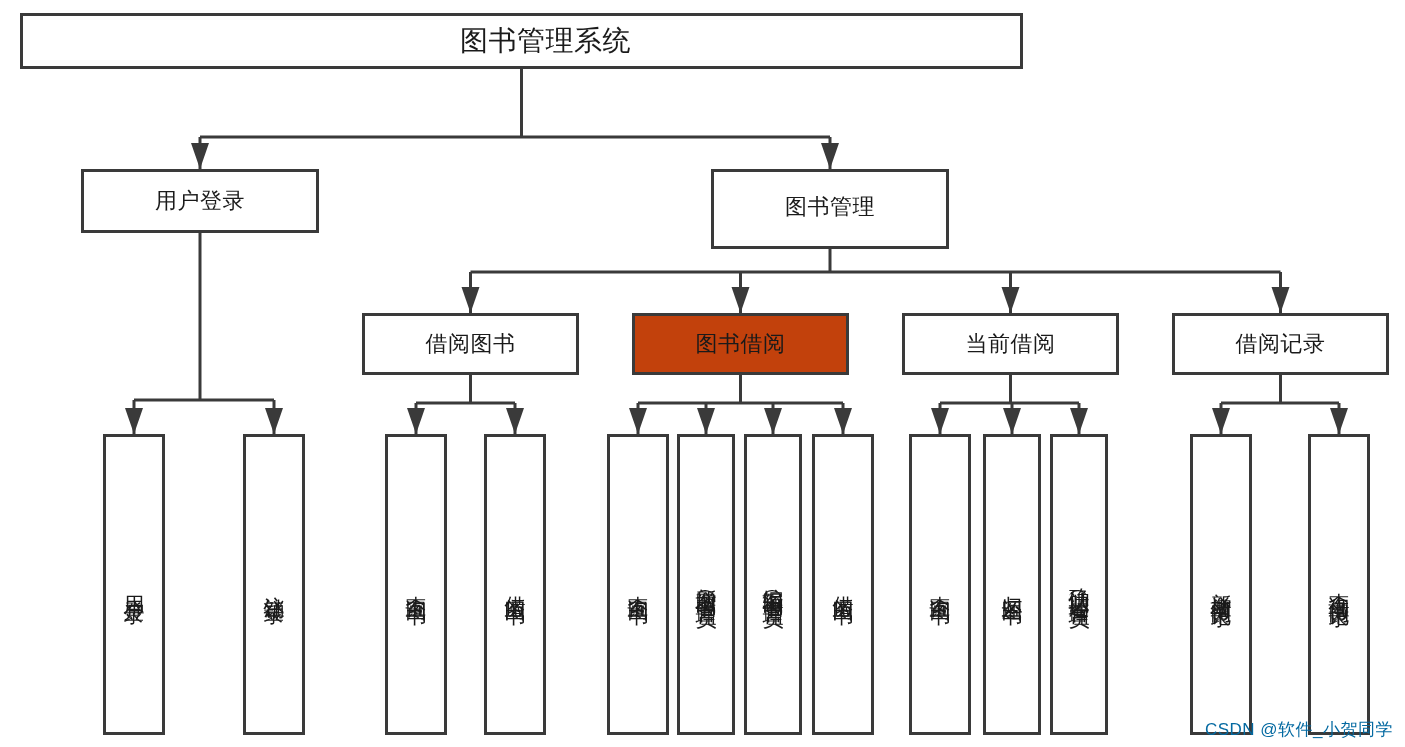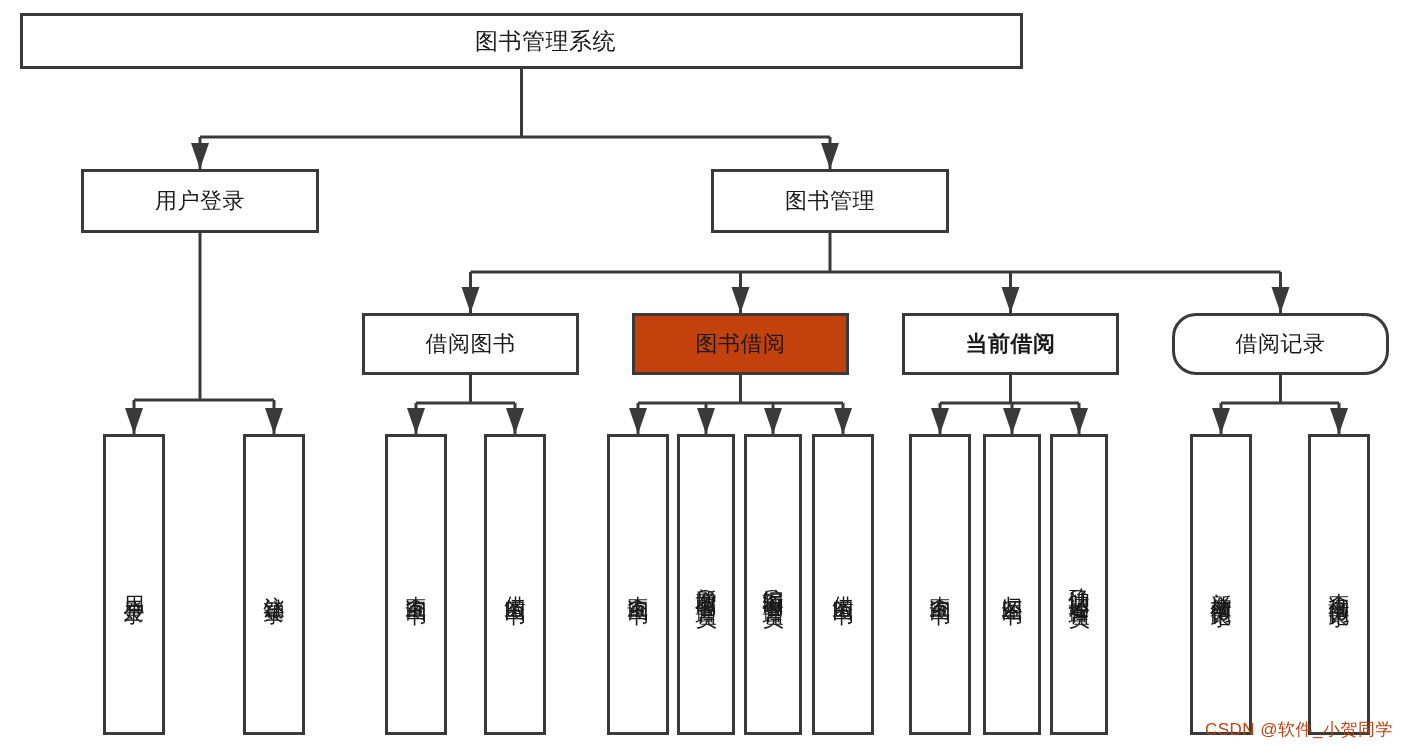--- a/index.html
+++ b/index.html
@@ -35,37 +35,37 @@
     text-align: center;
     color: #1a1a1a;
   }
   .node-box.vertical .node-label {
     writing-mode: vertical-rl;
     text-orientation: upright;
     letter-spacing: 3px;
     font-size: 21px;
   }
   .node-box.root .node-label {
-    font-size: 23px;
+    font-size: 28px;
     margin-left: 48px;
   }
   #connectors {
     position: absolute;
     left: 0;
     top: 0;
     width: 1405px;
     height: 747px;
     pointer-events: none;
   }
   .watermark {
     position: absolute;
     right: 12px;
     bottom: 6px;
     font-size: 17px;
-    color: #c2410c;
+    color: #0369a1;
     letter-spacing: 0.5px;
     white-space: nowrap;
   }
 </style>
 </head>
 <body>
 
 <div id="diagram-root">
   <svg id="connectors" viewBox="0 0 1405 747">
       <line x1="521.5" y1="69" x2="521.5" y2="137" stroke="#3a3a3a" stroke-width="3"></line>
@@ -121,33 +121,33 @@
       <line x1="1339" y1="403" x2="1339" y2="434" stroke="#3a3a3a" stroke-width="3"></line>
       <polygon points="1330,408 1348,408 1339,434" fill="#3a3a3a"></polygon>
     </svg>
   <div id="nodes-layer">
       <div class="node-box root" style="left: 20px; top: 13px; width: 1003px; height: 56px; border-color: rgb(58, 58, 58); background: rgb(255, 255, 255);">
         <span class="node-label">图书管理系统</span>
       </div>
       <div class="node-box" style="left: 81px; top: 169px; width: 238px; height: 64px; border-color: rgb(58, 58, 58); background: rgb(255, 255, 255);">
         <span class="node-label">用户登录</span>
       </div>
-      <div class="node-box" style="left: 711px; top: 169px; width: 238px; height: 64px; border-color: rgb(58, 58, 58); background: rgb(255, 255, 255);">
+      <div class="node-box" style="left: 711px; top: 169px; width: 238px; height: 80px; border-color: rgb(58, 58, 58); background: rgb(255, 255, 255); font-family: Liberation Mono, monospace;">
         <span class="node-label">图书管理</span>
       </div>
       <div class="node-box" style="left: 362px; top: 313px; width: 217px; height: 62px; border-color: rgb(58, 58, 58); background: rgb(255, 255, 255);">
         <span class="node-label">借阅图书</span>
       </div>
       <div class="node-box" style="left: 632px; top: 313px; width: 217px; height: 62px; border-color: rgb(58, 58, 58); background: #c2410c;">
         <span class="node-label">图书借阅</span>
       </div>
-      <div class="node-box" style="left: 902px; top: 313px; width: 217px; height: 62px; border-color: rgb(58, 58, 58); background: rgb(255, 255, 255); font-weight: bold;">
+      <div class="node-box" style="left: 902px; top: 313px; width: 217px; height: 62px; border-color: rgb(58, 58, 58); background: rgb(255, 255, 255);">
         <span class="node-label">当前借阅</span>
       </div>
-      <div class="node-box" style="left: 1172px; top: 313px; width: 217px; height: 62px; border-color: rgb(58, 58, 58); background: rgb(255, 255, 255); border-radius: 24px;">
+      <div class="node-box" style="left: 1172px; top: 313px; width: 217px; height: 62px; border-color: rgb(58, 58, 58); background: rgb(255, 255, 255);">
         <span class="node-label">借阅记录</span>
       </div>
       <div class="node-box vertical" style="left: 103px; top: 434px; width: 62px; height: 301px; border-color: rgb(58, 58, 58); background: rgb(255, 255, 255);">
         <span class="node-label">用户登录</span>
       </div>
       <div class="node-box vertical" style="left: 243px; top: 434px; width: 62px; height: 301px; border-color: rgb(58, 58, 58); background: rgb(255, 255, 255);">
         <span class="node-label">注销登录</span>
       </div>
       <div class="node-box vertical" style="left: 385px; top: 434px; width: 62px; height: 301px; border-color: rgb(58, 58, 58); background: rgb(255, 255, 255);">
         <span class="node-label">查询图书</span>

